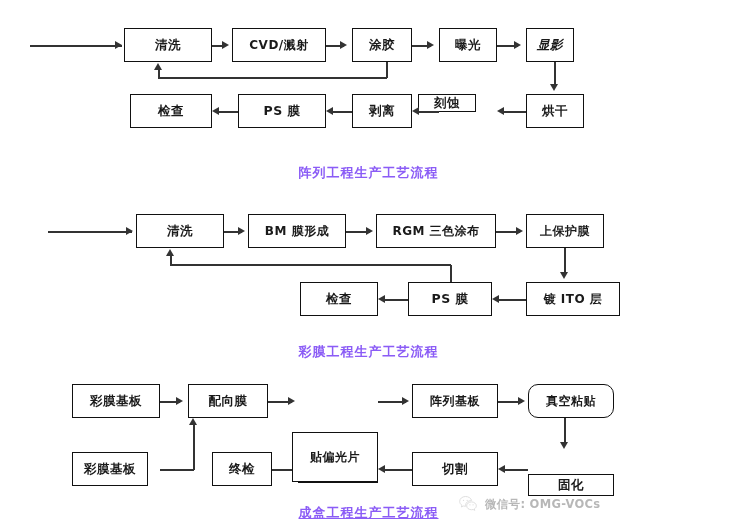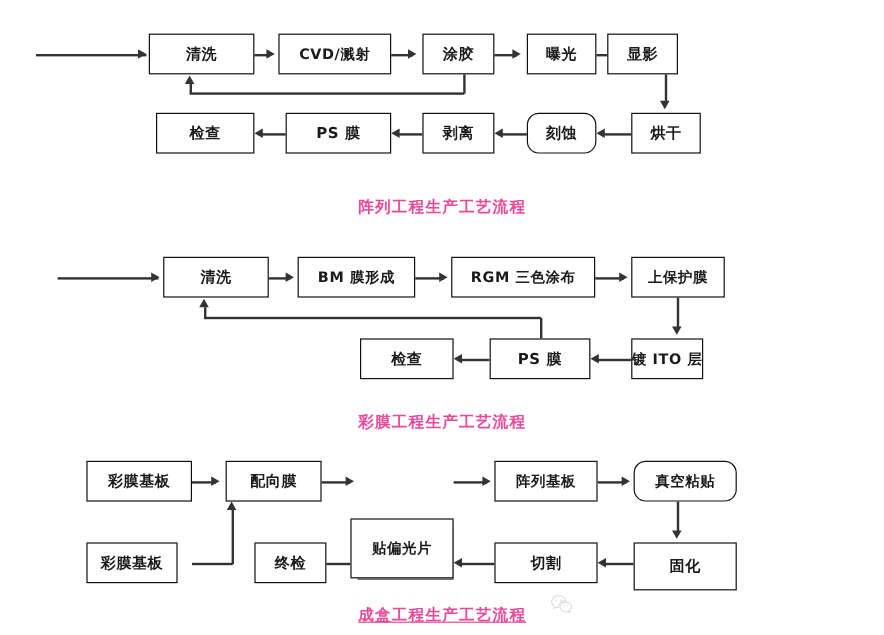--- a/index.html
+++ b/index.html
@@ -23,21 +23,21 @@
   .ln.h{height:1.6px;}
   .ln.v{width:1.6px;}
   .ah{position:absolute;width:0;height:0;}
   .ah.r{border-top:4.5px solid transparent;border-bottom:4.5px solid transparent;border-left:7px solid #333;}
   .ah.l{border-top:4.5px solid transparent;border-bottom:4.5px solid transparent;border-right:7px solid #333;}
   .ah.d{border-left:4.5px solid transparent;border-right:4.5px solid transparent;border-top:7px solid #333;}
   .ah.u{border-left:4.5px solid transparent;border-right:4.5px solid transparent;border-bottom:7px solid #333;}
   
   .caption{
     position:absolute;width:100%;text-align:center;
-    font-size:13px;font-weight:700;letter-spacing:1px;color:#ec4899;
+    font-size:13px;font-weight:700;letter-spacing:1px;color:#8b5cf6;
   }
   
   .wm{
     position:absolute;display:flex;align-items:center;gap:7px;
     opacity:.42;color:#555;font-size:11.5px;font-weight:700;letter-spacing:.3px;
   }
   .wm-icon{width:20px;height:20px;opacity:.55;}
 </style>
 </head>
 <body>
@@ -58,30 +58,30 @@
     <div class="ah r" style="left:340px;top:40.5px;"></div>
 
     <div class="node" style="left:352px;top:28px;width:60px;height:34px;">涂胶</div>
     <div class="ln h" style="left:412px;top:45px;width:19px;"></div>
     <div class="ah r" style="left:427px;top:40.5px;"></div>
 
     <div class="node" style="left:439px;top:28px;width:58px;height:34px;">曝光</div>
     <div class="ln h" style="left:497px;top:45px;width:21px;"></div>
     <div class="ah r" style="left:514px;top:40.5px;"></div>
 
-    <div class="node" style="left:506px;top:28px;width:59px;height:34px;">显影</div>
+    <div class="node" style="left:526px;top:28px;width:48px;height:34px;font-style:italic;">显影</div>
 
     <div class="ln v" style="left:554px;top:62px;height:24px;"></div>
     <div class="ah d" style="left:549.5px;top:84px;"></div>
 
     <div class="node" style="left:526px;top:94px;width:58px;height:34px;">烘干</div>
     <div class="ln h" style="left:501px;top:111px;width:25px;"></div>
     <div class="ah l" style="left:497px;top:106.5px;"></div>
 
-    <div class="node" style="left:439px;top:94px;width:58px;height:34px;border-radius:10px;">刻蚀</div>
+    <div class="node" style="left:418px;top:94px;width:58px;height:18px;">刻蚀</div>
     <div class="ln h" style="left:416px;top:111px;width:23px;"></div>
     <div class="ah l" style="left:412px;top:106.5px;"></div>
 
     <div class="node" style="left:352px;top:94px;width:60px;height:34px;">剥离</div>
     <div class="ln h" style="left:330px;top:111px;width:22px;"></div>
     <div class="ah l" style="left:326px;top:106.5px;"></div>
 
     <div class="node" style="left:238px;top:94px;width:88px;height:34px;">PS 膜</div>
     <div class="ln h" style="left:216px;top:111px;width:22px;"></div>
     <div class="ah l" style="left:212px;top:106.5px;"></div>
@@ -110,21 +110,21 @@
 
     <div class="node lat" style="left:376px;top:214px;width:120px;height:34px;">RGM 三色涂布</div>
     <div class="ln h" style="left:496px;top:231px;width:24px;"></div>
     <div class="ah r" style="left:516px;top:226.5px;"></div>
 
     <div class="node lat" style="left:526px;top:214px;width:78px;height:34px;">上保护膜</div>
 
     <div class="ln v" style="left:564px;top:248px;height:26px;"></div>
     <div class="ah d" style="left:559.5px;top:272px;"></div>
 
-    <div class="node lat" style="left:526px;top:282px;width:60px;height:34px;">镀 ITO 层</div>
+    <div class="node lat" style="left:526px;top:282px;width:94px;height:34px;">镀 ITO 层</div>
     <div class="ln h" style="left:496px;top:299px;width:30px;"></div>
     <div class="ah l" style="left:492px;top:294.5px;"></div>
 
     <div class="node" style="left:408px;top:282px;width:84px;height:34px;">PS 膜</div>
     <div class="ln h" style="left:382px;top:299px;width:26px;"></div>
     <div class="ah l" style="left:378px;top:294.5px;"></div>
 
     <div class="node" style="left:300px;top:282px;width:78px;height:34px;">检查</div>
 
     <div class="ln v" style="left:450px;top:265px;height:17px;"></div>
@@ -150,21 +150,21 @@
 
     <div class="node lat" style="left:412px;top:384px;width:86px;height:34px;">阵列基板</div>
     <div class="ln h" style="left:498px;top:401px;width:24px;"></div>
     <div class="ah r" style="left:518px;top:396.5px;"></div>
 
     <div class="node lat" style="left:528px;top:384px;width:86px;height:34px;border-radius:10px;">真空粘贴</div>
 
     <div class="ln v" style="left:564px;top:418px;height:26px;"></div>
     <div class="ah d" style="left:559.5px;top:442px;"></div>
 
-    <div class="node" style="left:528px;top:452px;width:86px;height:40px;">固化</div>
+    <div class="node" style="left:528px;top:474px;width:86px;height:22px;">固化</div>
     <div class="ln h" style="left:502px;top:469px;width:26px;"></div>
     <div class="ah l" style="left:498px;top:464.5px;"></div>
 
     <div class="node" style="left:412px;top:452px;width:86px;height:34px;">切割</div>
     <div class="ln h" style="left:382px;top:469px;width:30px;"></div>
     <div class="ah l" style="left:378px;top:464.5px;"></div>
 
     <div class="node lat" style="left:292px;top:432px;width:86px;height:50px;">贴偏光片</div>
     <div class="ln h" style="left:266px;top:469px;width:26px;"></div>
     <div class="ah l" style="left:262px;top:464.5px;"></div>
@@ -182,15 +182,16 @@
 
   <div class="wm" style="left:458px;top:494px;">
     <svg class="wm-icon" viewBox="0 0 24 24">
       <path d="M9 3C5.1 3 2 5.6 2 8.9c0 1.9 1 3.5 2.7 4.6l-.7 2.1 2.4-1.2c.8.2 1.6.3 2.4.3h.5c-.1-.4-.2-.8-.2-1.2 0-3.1 3-5.6 6.8-5.6h.5C15.7 5.1 12.7 3 9 3z" fill="none" stroke="#666" stroke-width="1.1"></path>
       <path d="M22 14.2c0-2.6-2.6-4.7-5.8-4.7s-5.8 2.1-5.8 4.7c0 2.6 2.6 4.7 5.8 4.7.7 0 1.4-.1 2-.3l1.9 1-.5-1.7c1.5-.9 2.4-2.2 2.4-3.7z" fill="none" stroke="#666" stroke-width="1.1"></path>
       <circle cx="6.6" cy="7.6" r=".8" fill="#666"></circle>
       <circle cx="11" cy="7.6" r=".8" fill="#666"></circle>
       <circle cx="14.3" cy="13" r=".7" fill="#666"></circle>
       <circle cx="18.1" cy="13" r=".7" fill="#666"></circle>
     </svg>
+    <span>微信号: OMG-VOCs</span>
   </div>
 
 </div>
 
 </body></html>

